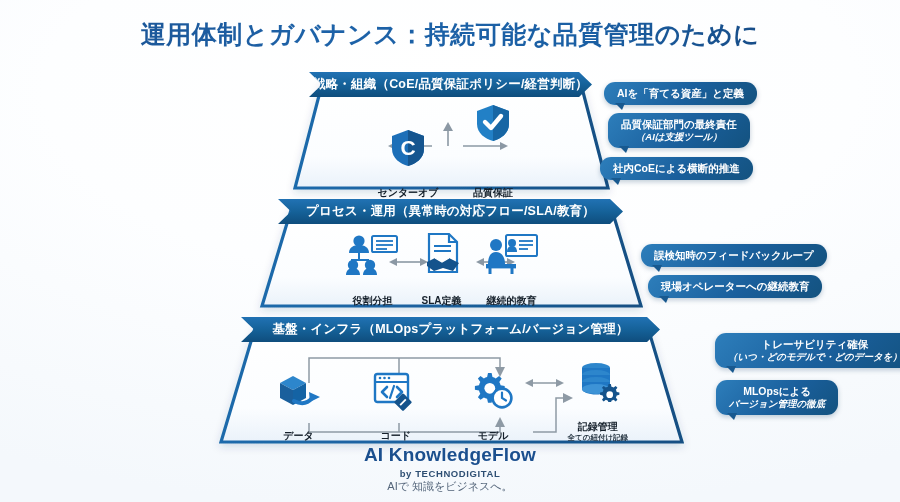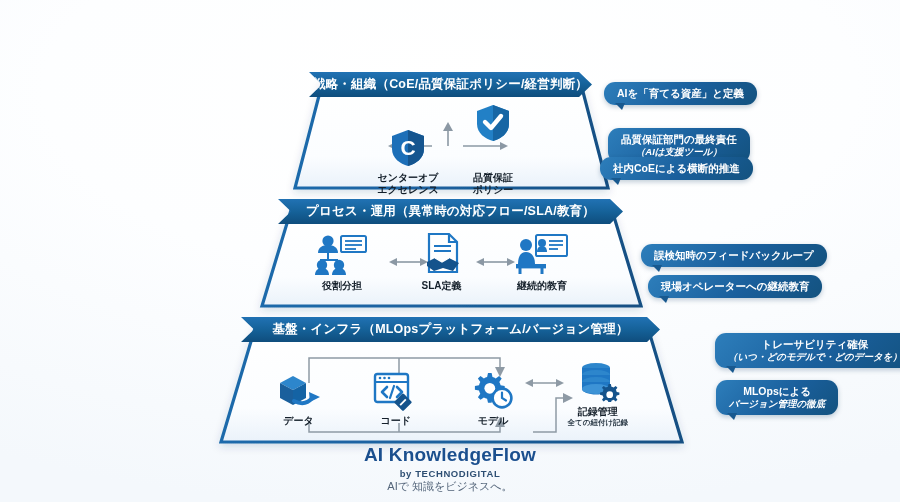--- a/index.html
+++ b/index.html
@@ -32,21 +32,21 @@
   .icon-row{
     display:flex;align-items:flex-end;justify-content:center;
     gap:0;
   }
   .icon-cell{
     display:flex;flex-direction:column;align-items:center;justify-content:flex-end;
     text-align:center;
   }
   .icon-cell .glyph{display:block;}
   .icon-cell .lbl{
-    font-size:10px;font-weight:bold;color:#15202b;line-height:1.18;margin-top:0;
+    font-size:10px;font-weight:bold;color:#15202b;line-height:1.18;margin-top:15px;
     white-space:nowrap;
   }
   .icon-cell .sub{
     font-size:7.5px;font-weight:bold;color:#2b3a47;line-height:1.1;margin-top:1px;white-space:nowrap;
   }
 
   
   .banner{
     position:absolute;
     height:25px;
@@ -92,20 +92,21 @@
   }
   .tagline{
     font-size:11px;color:#54657a;margin-top:0;
   }
 </style>
 </head>
 <body>
 
 <div class="stage">
 
+  <div class="title">運用体制とガバナンス：持続可能な品質管理のために</div>
 
   <svg class="pyramid" viewBox="0 0 900 502" xmlns="http://www.w3.org/2000/svg">
     <defs>
       <linearGradient id="tierFill" x1="0" y1="0" x2="0" y2="1">
         <stop offset="0%" stop-color="#ffffff"></stop>
         <stop offset="70%" stop-color="#fbfdff"></stop>
         <stop offset="100%" stop-color="#eaf2fa"></stop>
       </linearGradient>
       <linearGradient id="tierEdge" x1="0" y1="0" x2="1" y2="0">
         <stop offset="0%" stop-color="#1d6aab"></stop>
@@ -197,34 +198,34 @@
         <span class="lbl" style="margin-top:0;text-align:center;">ポリシー</span>
       </div>
 
 
     </div>
   </div>
 
   <div class="bubble" style="left:604px;top:82px;">
     <span>AIを「育てる資産」と定義</span>
   </div>
-  <div class="bubble" style="left:608px;top:113px;margin-top:15px;">
+  <div class="bubble" style="left:608px;top:113px;">
     <span>品質保証部門の最終責任</span>
     <span class="l2">（AIは支援ツール）</span>
   </div>
   <div class="bubble" style="left:600px;top:157px;">
     <span>社内CoEによる横断的推進</span>
   </div>
 
   <div class="banner b2">
     <span>プロセス・運用（異常時の対応フロー/SLA/教育）</span>
   </div>
 
   <div class="tier-body" style="left:310px;top:232px;width:265px;">
-    <div class="icon-row" style="gap:8px;justify-content:space-between;">
+    <div class="icon-row" style="gap:8px;">
 
       <div class="icon-cell" style="width:64px;">
         <span class="glyph">
           <svg width="54" height="42" viewBox="0 0 54 42">
             <circle cx="13" cy="7" r="5.6" fill="#1f77c4"></circle>
             <path d="M3 19 C3 13.5 7.5 11 13 11 C18.5 11 23 13.5 23 19 Z" fill="#1f77c4"></path>
             <rect x="26" y="2" width="25" height="16" rx="1.6" fill="none" stroke="#1f77c4" stroke-width="2"></rect>
             <line x1="30" y1="7" x2="47" y2="7" stroke="#1f77c4" stroke-width="1.8"></line>
             <line x1="30" y1="11" x2="47" y2="11" stroke="#1f77c4" stroke-width="1.8"></line>
             <line x1="30" y1="15" x2="41" y2="15" stroke="#1f77c4" stroke-width="1.8"></line>

